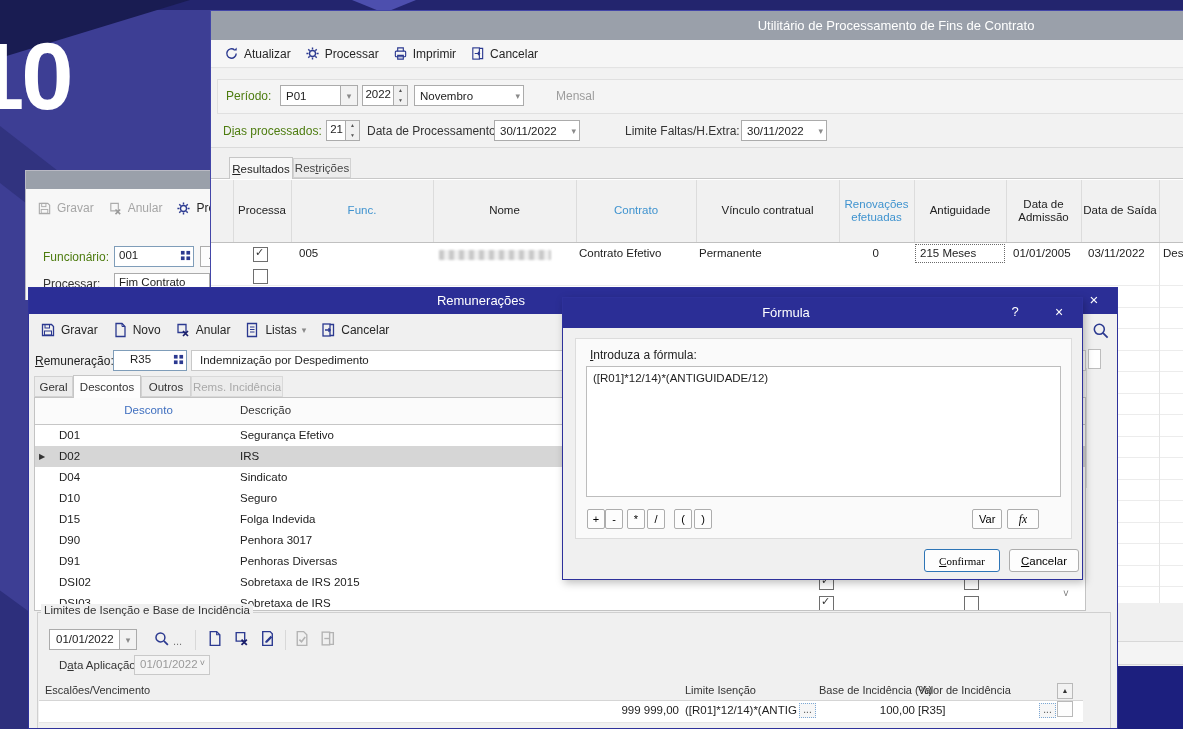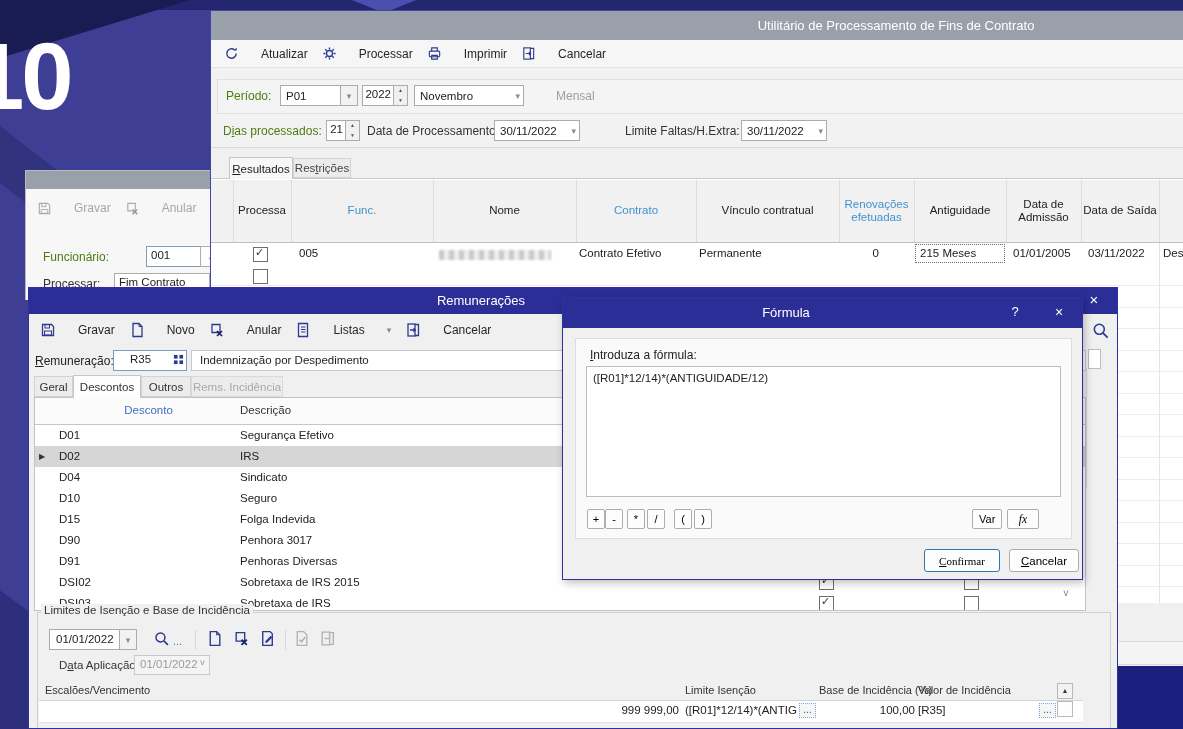--- a/index.html
+++ b/index.html
@@ -16,21 +16,21 @@
   .bg-bottomleft{position:absolute;left:0;top:560px;width:190px;height:169px;background:#2d2f7c;
     clip-path:polygon(0 18%,100% 100%,0 100%);}
   .bg-br{position:absolute;left:1108px;top:648px;width:75px;height:81px;background:#1c1f7e;}
   .big-num{position:absolute;left:-28px;top:30px;font-size:94px;font-weight:bold;color:#ffffff;
     letter-spacing:-3px;line-height:1;}
   
   .cb{position:absolute;width:13px;height:13px;border:1px solid #6e6e6e;background:#fff;}
   .cb.checked::after{content:"✓";position:absolute;left:1px;top:-2px;font-size:11px;color:#333;}
   .chev{color:#8a8a8a;font-size:9px;}
   .ico{display:inline-block;vertical-align:middle;}
-  .tbtn{display:inline-flex;align-items:center;gap:22px;padding:3px 7px;font-size:12px;color:#262626;cursor:default;}
+  .tbtn{display:inline-flex;align-items:center;gap:5px;padding:3px 7px;font-size:12px;color:#262626;cursor:default;}
   .tbtn.disabled{color:#a6a6a6;}
   .combo{position:absolute;background:#fff;border:1px solid #ababab;font-size:11.5px;
     display:flex;align-items:center;padding-left:5px;box-sizing:border-box;}
   .combo .arr{position:absolute;right:3px;top:50%;transform:translateY(-50%);}
   .spin{position:absolute;background:#fff;border:1px solid #ababab;box-sizing:border-box;font-size:11.5px;}
   .spin .val{position:absolute;right:16px;top:2px;}
   .spin .btns{position:absolute;right:0;top:0;bottom:0;width:13px;border-left:1px solid #ababab;
     display:flex;flex-direction:column;background:#f0f0f0;}
   .spin .btns span{flex:1;font-size:5px;color:#555;text-align:center;line-height:8px;}
   u{text-decoration:underline;}
@@ -194,21 +194,21 @@
         </span>
       <span class="tbtn">
         <svg class="ico" width="15" height="15" viewBox="0 0 16 16">
             <circle cx="8" cy="8" r="3.2" fill="none" stroke="#2b3990" stroke-width="1.4"></circle>
             <path d="M8 1.5v2.2M8 12.3v2.2M1.5 8h2.2M12.3 8h2.2M3.5 3.5l1.5 1.5M11 11l1.5 1.5M12.5 3.5L11 5M5 11l-1.5 1.5" stroke="#2b3990" stroke-width="1.5"></path>
           </svg>
         <span>Proce</span>
         </span>
     </div>
     <span class="p-field lbl-blue" style="left:17px;top:79px;">Funcionário:</span>
-    <div class="p-input" style="left:88px;top:75px;width:80px;height:21px;margin-left:32px;">
+    <div class="p-input" style="left:88px;top:75px;width:80px;height:21px;">
       <span>001</span>
       <svg width="11" height="11" viewBox="0 0 12 12" style="position:absolute;right:2px;top:3px;">
           <rect x="1" y="1" width="4" height="4" fill="#2b3990"></rect>
           <rect x="7" y="1" width="4" height="4" fill="#2b3990"></rect>
           <rect x="1" y="7" width="4" height="4" fill="#2b3990"></rect>
           <rect x="7" y="7" width="4" height="4" fill="#2b3990"></rect>
         </svg>
     </div>
     <div class="p-abtn" style="left:174px;top:75px;width:26px;height:21px;">A</div>
     <span class="p-field" style="left:17px;top:106px;color:#333;">Processar:</span>

